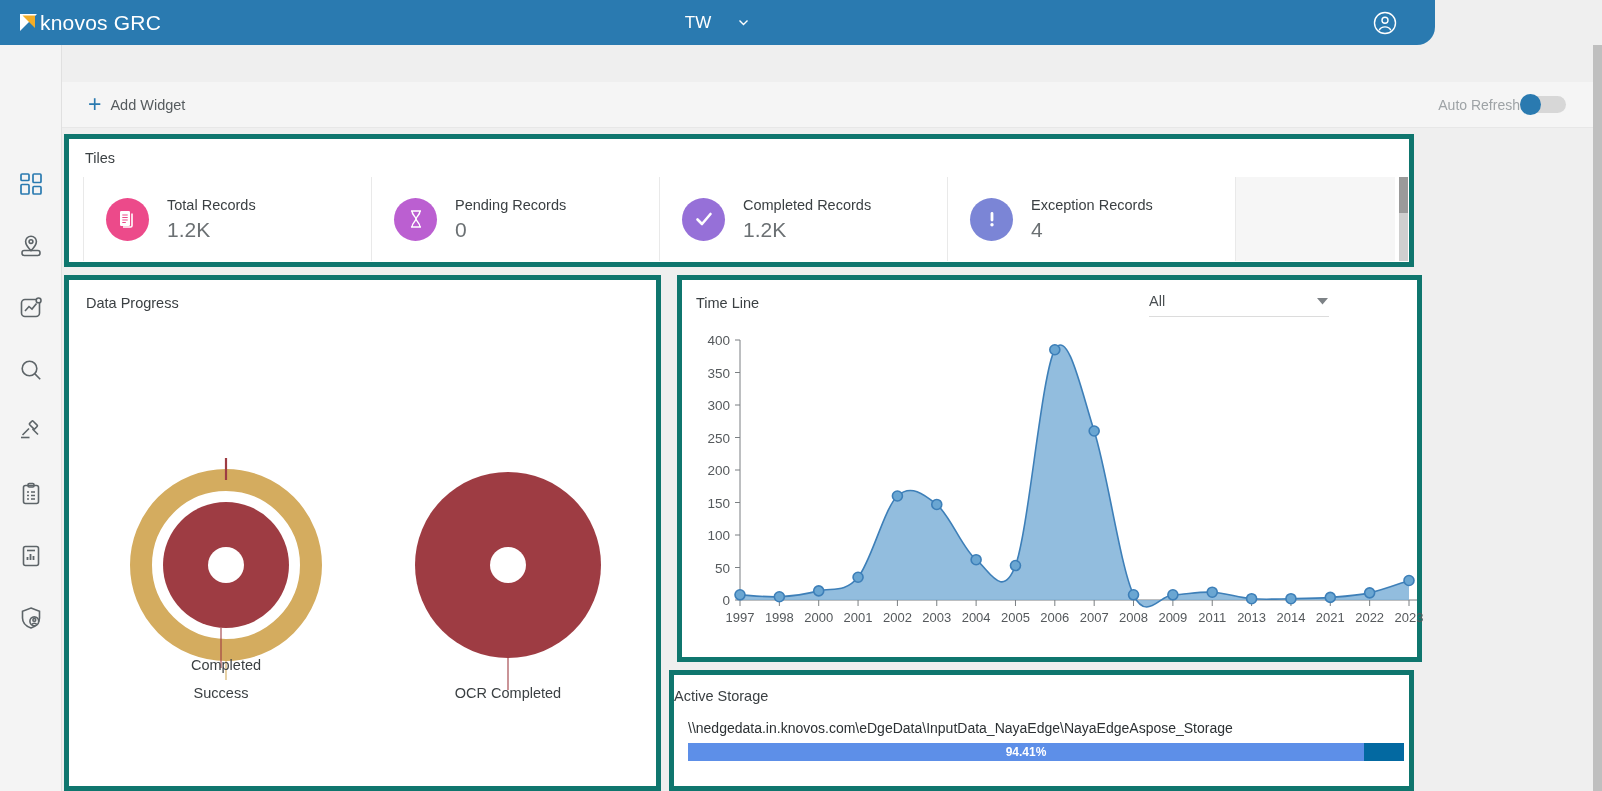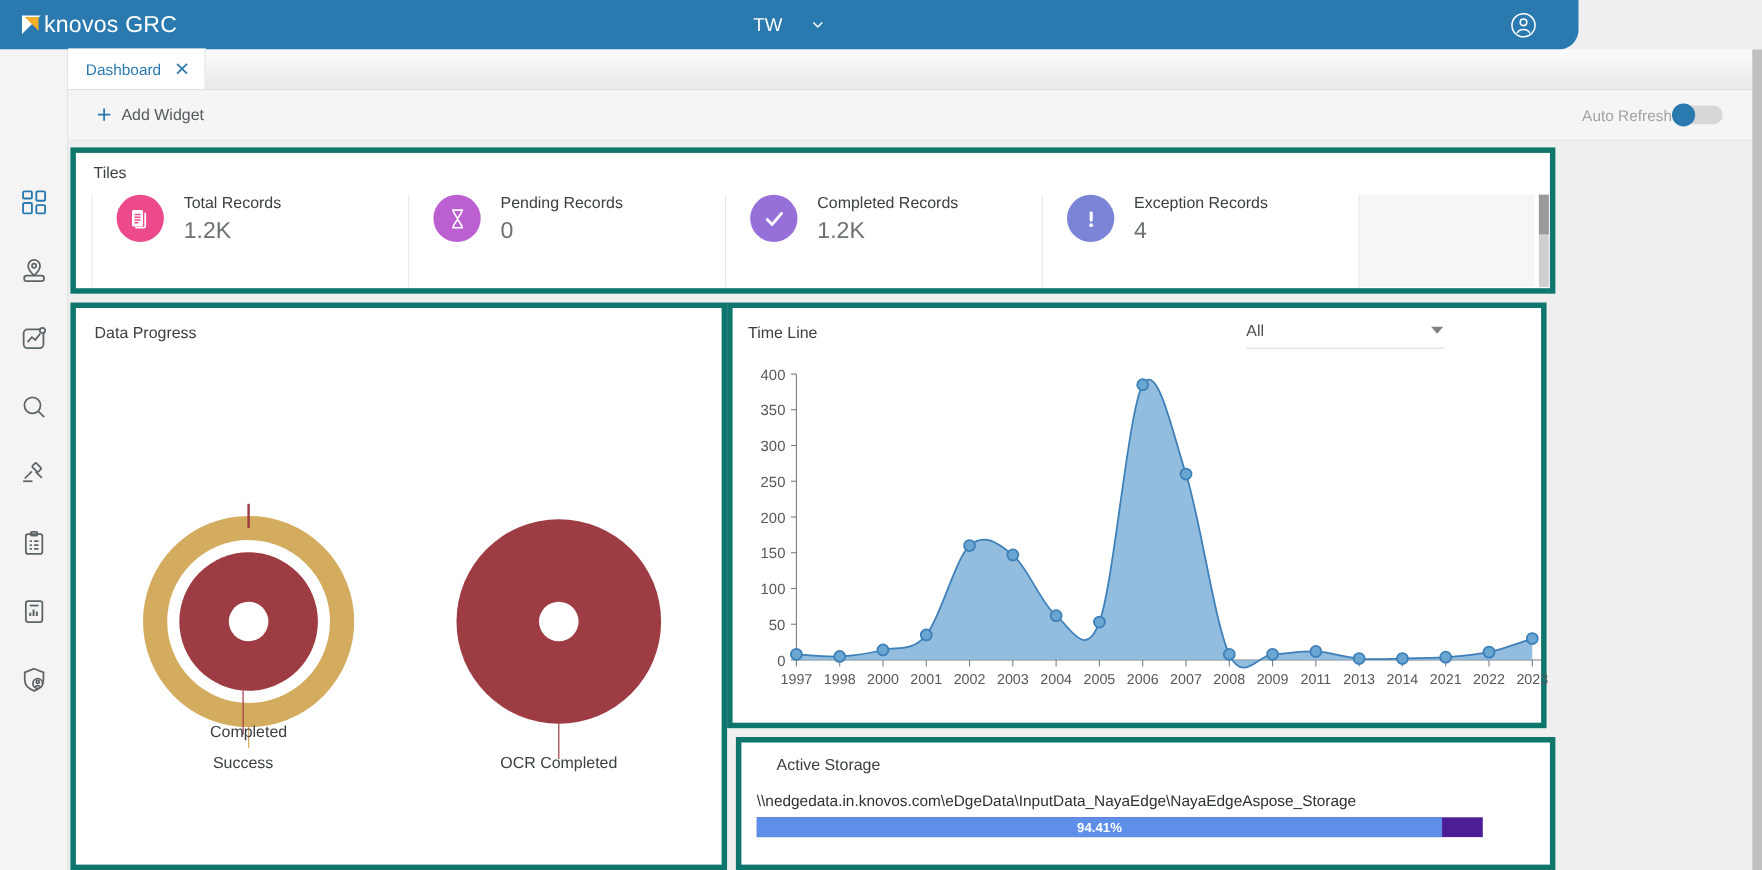--- a/index.html
+++ b/index.html
@@ -80,57 +80,57 @@
   
   #tiles-card { left: 64px; top: 134px; width: 1350px; height: 133px; }
   .card-title { font-size: 14.5px; color: #3b4043; }
   #tiles-card .card-title { position: absolute; left: 16px; top: 11px; }
   .tiles-row {
     position: absolute; left: 14px; top: 38px; right: 8px; height: 84px;
     display: flex;
   }
   .tile {
     flex: 0 0 288px; border-left: 1px solid #e9e9e9; display: flex;
-    align-items: flex-start; gap: 18px; padding-left: 22px; cursor: pointer;
+    align-items: center; gap: 18px; padding-left: 22px; cursor: pointer;
   }
   .tile-icon { width: 43px; height: 43px; border-radius: 50%; display: flex;
     align-items: center; justify-content: center; flex: 0 0 43px; }
   .tile-texts { display: flex; flex-direction: column; gap: 5px; }
   .tile-label { font-size: 14.5px; color: #3b4043; }
   .tile-value { font-size: 21px; color: #6b7073; font-weight: 300; }
   .tile.empty { background: #f6f6f6; flex: 0 0 160px; }
   .tiles-scroll {
     position: absolute; right: 1px; top: 38px; width: 9px; height: 84px; background: #cfcfcf;
   }
   .tiles-scroll .thumb { width: 9px; height: 36px; background: #9a9a9a; }
 
   
   #dataprogress-card { left: 64px; top: 275px; width: 597px; height: 516px; }
   #dataprogress-card .card-title { position: absolute; left: 17px; top: 15px; }
   .donuts { position: absolute; left: 0; top: 120px; width: 597px; height: 400px; }
 
   
-  #timeline-card { left: 661px; top: 275px; width: 745px; height: 387px; }
+  #timeline-card { left: 677px; top: 275px; width: 745px; height: 387px; }
   #timeline-card .card-title { position: absolute; left: 14px; top: 15px; }
   .tl-select {
     position: absolute; right: 88px; top: 12px; width: 180px;
     border-bottom: 1px solid #dcdcdc; padding-bottom: 6px;
     display: flex; align-items: center; cursor: pointer;
   }
   .tl-select .val { font-size: 14.5px; color: #4a4f52; }
   .tl-select .caret { margin-left: auto; color: #7d8286; }
   .tl-chart { position: absolute; left: 0; top: 46px; width: 745px; height: 330px; }
 
   
   #storage-card { left: 669px; top: 670px; width: 745px; height: 121px; }
-  #storage-card .card-title { position: absolute; left: 32px; top: 13px; }
+  #storage-card .card-title { position: absolute; left: 0; top: 13px; }
   .storage-path { position: absolute; left: 14px; top: 45px; font-size: 14px; color: #2c3134; }
   .bar-outer {
-    position: absolute; left: 14px; top: 68px; width: 660px; height: 18px;
-    background: #4c1d95;
+    position: absolute; left: 14px; top: 68px; width: 716px; height: 18px;
+    background: #0369a1;
   }
   .bar-fill {
     height: 18px; background: #5d8fe8; display: flex; align-items: center;
     justify-content: center; color: #fff; font-size: 12px; font-weight: bold;
   }
   .storage-free {
     position: absolute; left: 14px; top: 92px; width: 716px; text-align: center;
     font-size: 14px; color: #2c3134;
   }
 
@@ -242,30 +242,20 @@
         <svg width="26" height="26" viewBox="0 0 26 26" fill="none" stroke="currentColor" stroke-width="1.6">
           <path d="M13 3 L21.5 6.2 V13c0 5.2-4 8.4-8.5 10-4.5-1.6-8.5-4.8-8.5-10V6.2z"></path>
           <circle cx="16.3" cy="16.3" r="4.4" fill="#f4f4f4"></circle>
           <circle cx="16.3" cy="14.9" r="1.4"></circle>
           <path d="M13.8 19.5a2.9 2.4 0 0 1 5 0"></path>
         </svg>
       </span>
     </div>
   </div>
 
-  <div class="tabstrip">
-    <div class="tab">
-      <span class="tab-label">Dashboard</span>
-      <span class="tab-close">
-        <svg width="13" height="13" viewBox="0 0 13 13">
-            <path d="M2 2 L11 11 M11 2 L2 11" stroke="#2a7ab0" stroke-width="1.6"></path>
-          </svg>
-      </span>
-    </div>
-  </div>
 
   <div class="wtoolbar">
     <div class="addwidget">
       <span class="plus">+</span>
       <span class="lbl">Add Widget</span>
     </div>
     <div class="autorefresh">
       <span class="ar-label">Auto Refresh</span>
       <span class="toggle">
           <span class="knob"></span>

